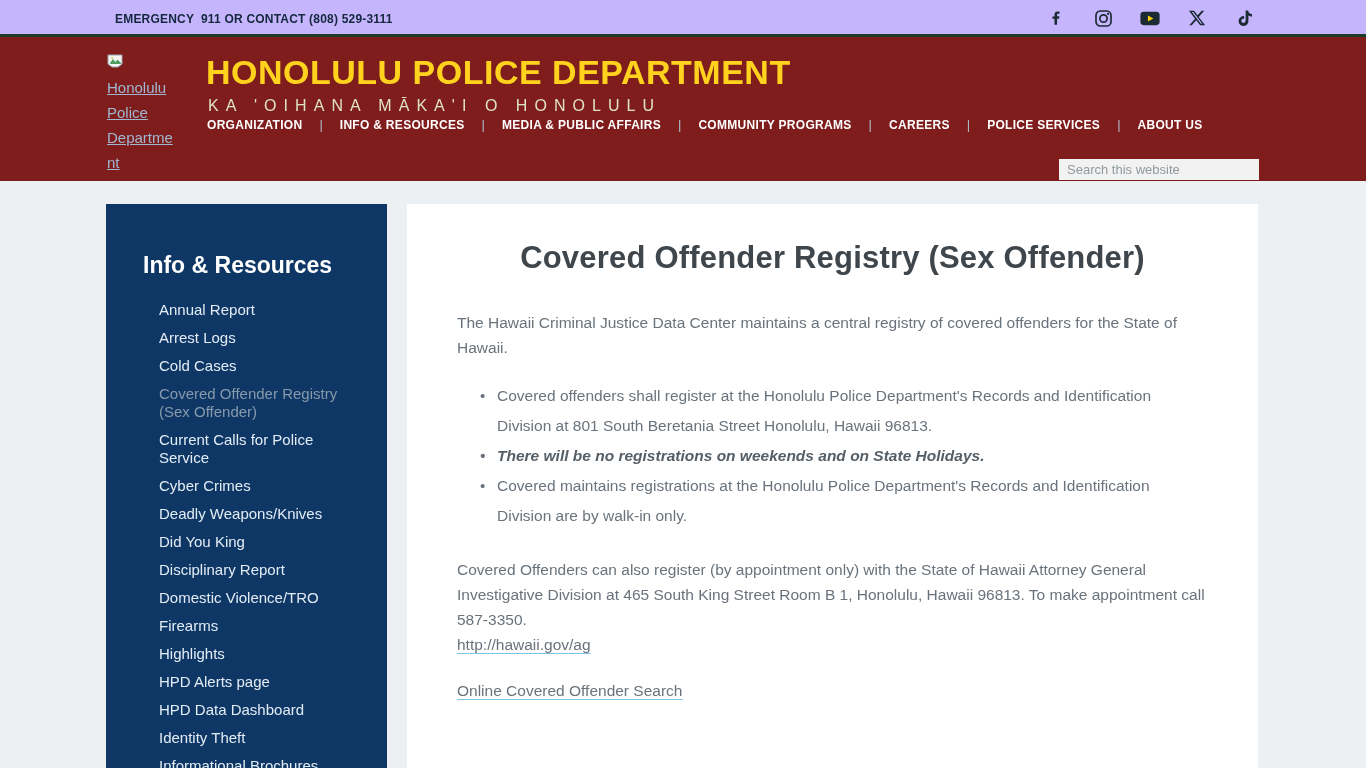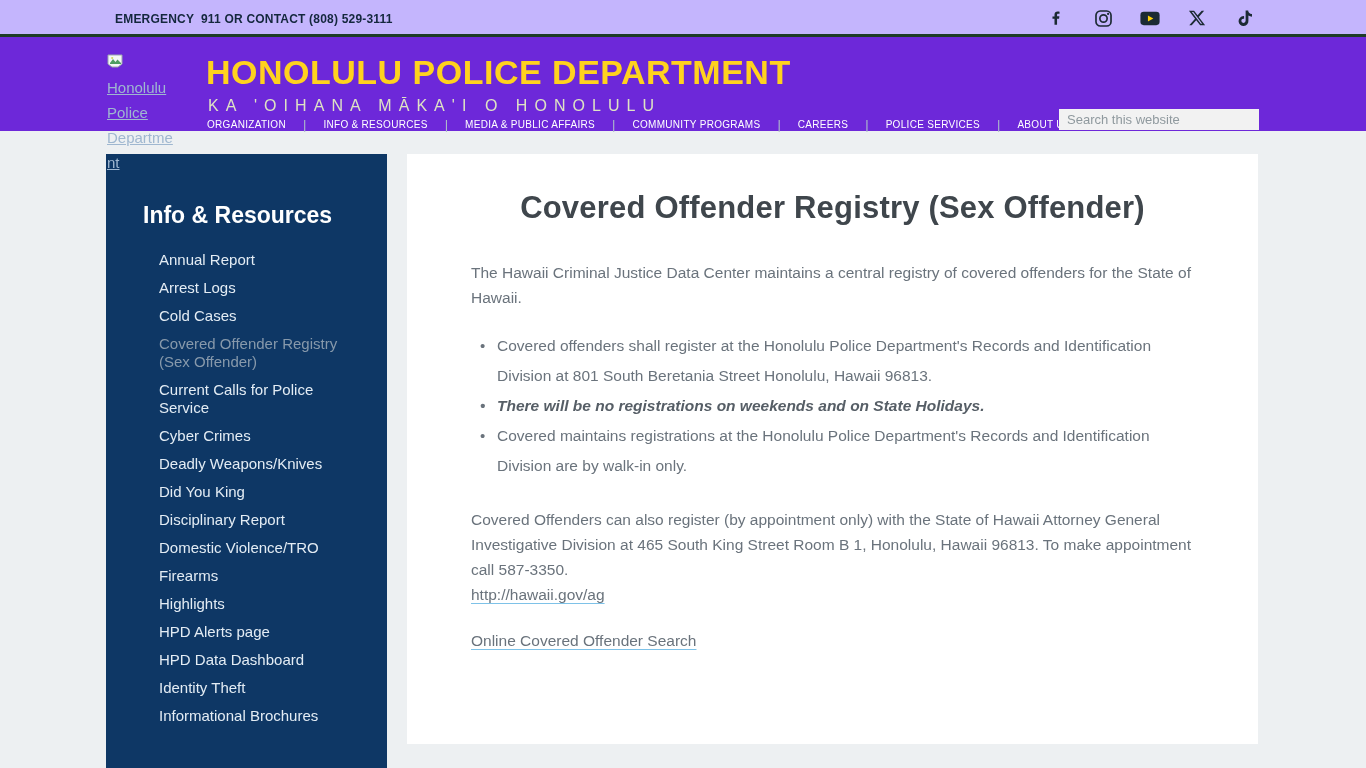--- a/index.html
+++ b/index.html
@@ -18,42 +18,42 @@
   .emergency {
     position:absolute; left:115px; top:12px;
     font-size:12px; font-weight:bold; color:#14273d;
     letter-spacing:.2px; white-space:pre;
   }
   .social { position:absolute; right:112px; top:8px; display:flex; gap:27px; align-items:center; }
   .social a { display:inline-flex; width:20px; height:20px; align-items:center; justify-content:center; cursor:pointer; }
   .social svg { display:block; }
 
   
-  .header { position:relative; height:94px; background:#6d28d9; }
+  .header { position:relative; height:144px; background:#7f1d1d; }
   .logo-broken {
     position:absolute; left:107px; top:11px; width:74px;
     font-size:15px; line-height:25px; color:#9fb7d0;
     text-decoration:underline; cursor:pointer; word-wrap:break-word;
   }
   .broken-icon { display:inline-block; vertical-align:-2px; margin-right:2px; }
   .site-title {
     position:absolute; left:206px; top:16px;
     font-size:34px; font-weight:bold; color:#ffd21e; letter-spacing:.5px;
     white-space:nowrap; cursor:pointer;
   }
   .site-subtitle {
     position:absolute; left:208px; top:60px;
     font-size:16px; color:#dee3c4; letter-spacing:.44em; white-space:nowrap;
   }
   .main-nav {
     position:absolute; left:190px; top:80px;
     display:flex; align-items:center; white-space:nowrap;
   }
   .nav-item {
-    font-size:10px; font-weight:normal; color:#ffffff;
+    font-size:12px; font-weight:bold; color:#ffffff;
     padding:0 17px; cursor:pointer; letter-spacing:.3px;
   }
   .main-nav .sep { color:#aebdca; font-size:13px; font-weight:normal; }
   .search {
     position:absolute; right:107px; bottom:1px;
     width:200px; height:21px; background:#f2f2f2;
     border:none; outline:none; font-size:13px; color:#333;
     padding:0 8px; font-family:"Liberation Sans","DejaVu Sans",sans-serif;margin-top:32px;
   }
   .search::placeholder { color:#8f999e; }
@@ -81,21 +81,21 @@
     flex:1; background:#ffffff; min-height:590px;
     padding:36px 50px 40px 50px;
   }
   .card h1 {
     text-align:center; font-size:31px; font-weight:bold; color:#3f464c;
     margin-bottom:34px; letter-spacing:.2px;
   }
   .card p, .card li {
     font-size:15.5px; color:#6a737c; line-height:25px;
   }
-  .card p { margin-bottom:21px;margin-left:14px; }
+  .card p { margin-bottom:21px; }
   .intro { margin-bottom:17px; }
   .card ul {
     list-style:none; padding-left:40px; margin-bottom:26px;
   }
   .card ul li { position:relative; line-height:30px; }
   .card ul li::before {
     content:"\2022"; position:absolute; left:-17px; top:0;
     color:#6a737c; font-size:15px;
   }
   .card ul li.em { font-weight:bold; font-style:italic; color:#565e66; }

